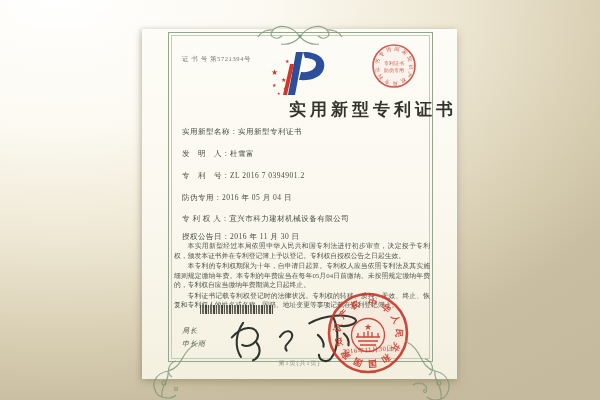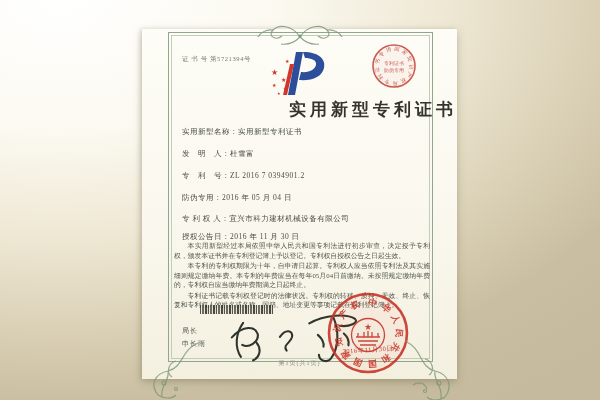--- a/index.html
+++ b/index.html
@@ -22,21 +22,21 @@
   .title{position:absolute;left:0;right:0;top:69px;text-align:right;font-size:17px;font-weight:bold;
          letter-spacing:4px;color:#34342d;}
   .fields{position:absolute;left:40px;top:98px;right:20px;font-size:7.5px;color:#484d43;letter-spacing:.5px;}
   .frow{position:absolute;left:0;white-space:nowrap;}
   .f0{top:0px}.f1{top:22px}.f2{top:44px}.f3{top:66px}.f4{top:87px}.f5{top:105px}
   .paras{position:absolute;left:32px;right:27px;top:212px;font-size:6.8px;line-height:1.4;
          color:#4f554b;text-align:justify;}
   .paras p{margin:0 0 1px 0;text-indent:2em;}
   .barcode{position:absolute;left:58px;top:276px;width:74px;height:9px;opacity:.85;
     background:repeating-linear-gradient(90deg,#35352f 0 1px,#efebdd 1px 2px,#55524a 2px 4px,#e6e2d2 4px 5px,#2c2c27 5px 7px,#dcd7c6 7px 8px);}
-  .director{position:absolute;left:40px;top:296px;font-size:7px;line-height:13px;color:#4f554b;letter-spacing:1px;}
+  .director{position:absolute;left:40px;top:296px;font-size:7px;line-height:13px;color:#4f554b;letter-spacing:1px;font-style:italic;}
   .signature{position:absolute;left:80px;top:281px;width:150px;height:56px;transform:rotate(-3deg);}
   .seal-bottom{position:absolute;left:183px;top:261px;width:86px;height:86px;opacity:.92;}
   .seal-date{position:absolute;left:185px;top:317px;width:82px;text-align:center;font-size:6.5px;
              color:#bf3a2e;letter-spacing:.5px;transform:rotate(-4deg);}
   .page-footer{position:absolute;left:0;right:0;top:330px;text-align:center;font-size:6px;color:#8c8c80;letter-spacing:1px;}
   .ornament-top{position:absolute;left:106px;top:-8px;width:104px;height:30px;}
   .flourish-bl{position:absolute;left:0px;top:310px;width:60px;height:66px;}
   .flourish-br{position:absolute;right:-6px;top:306px;width:64px;height:72px;}
 </style>
 </head>

